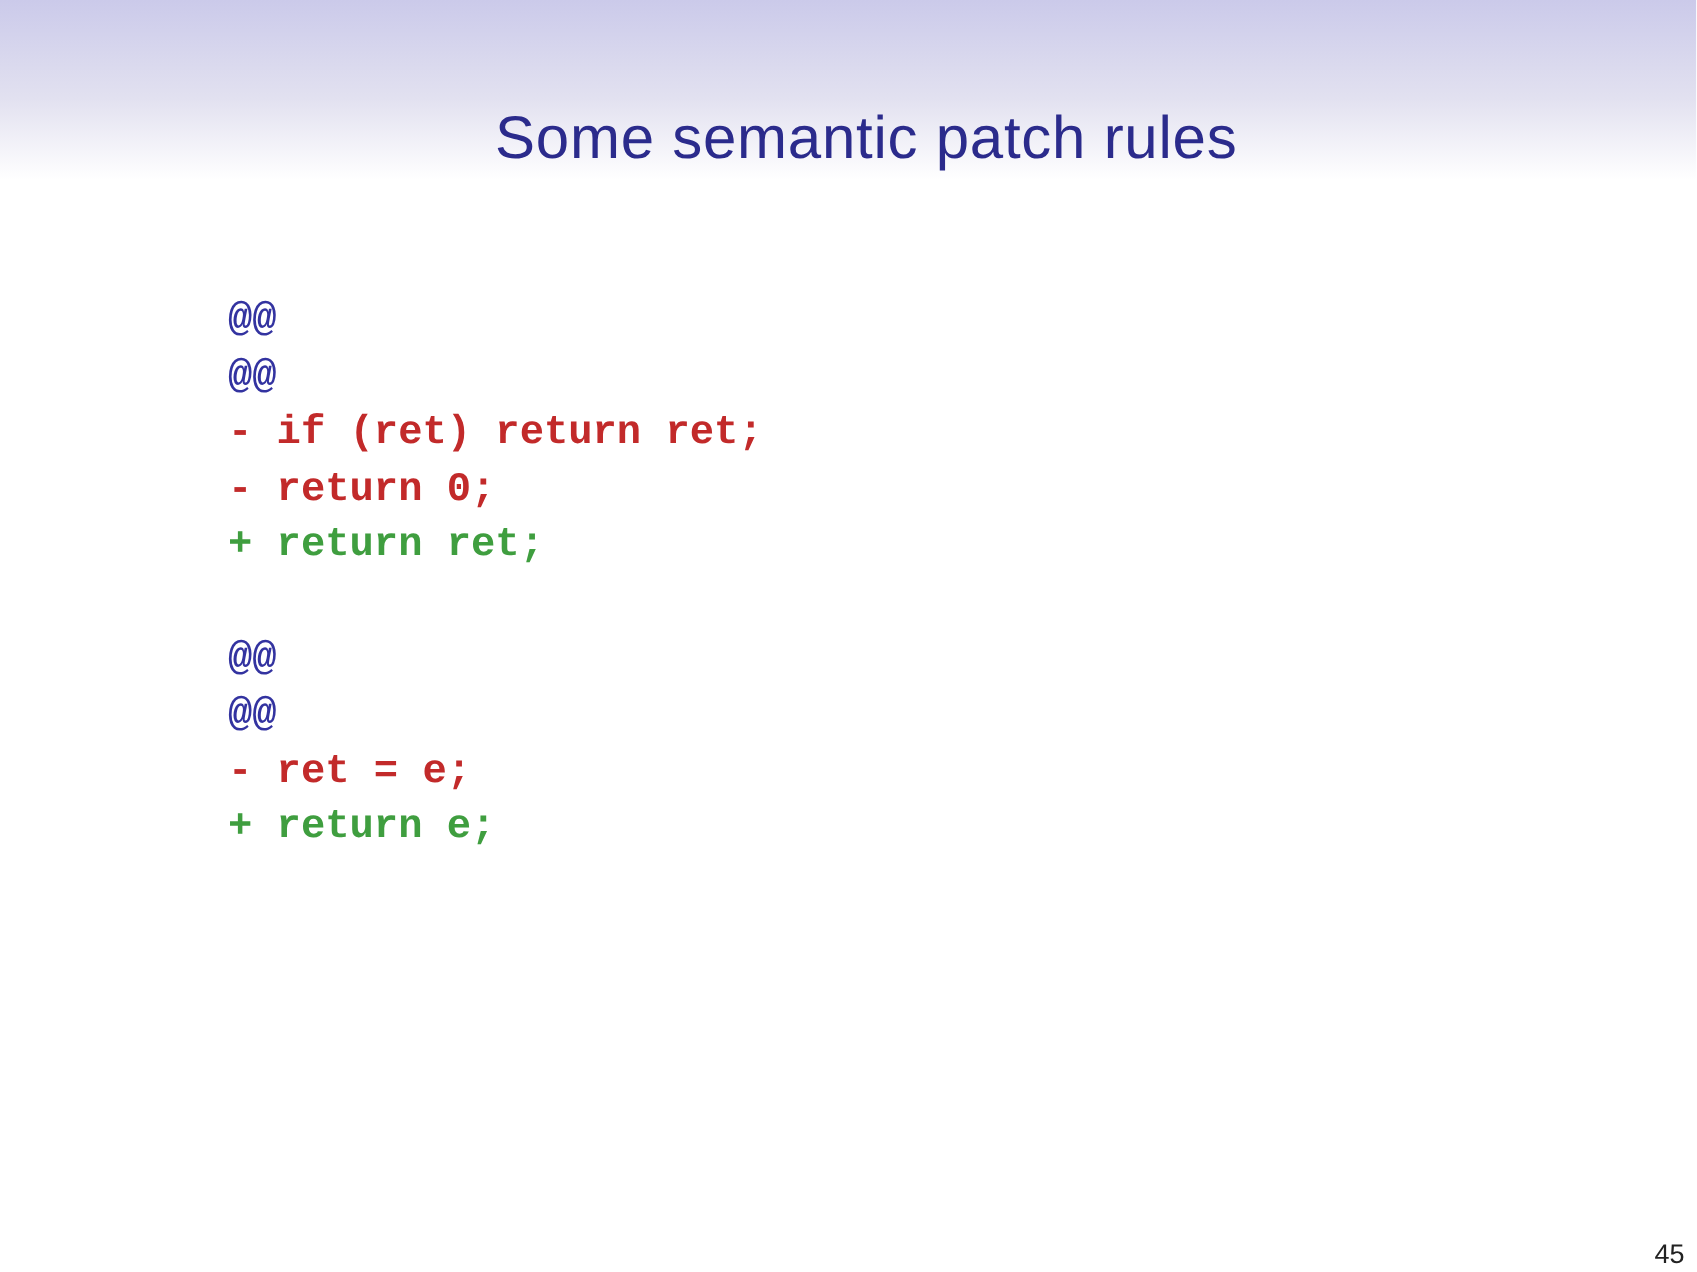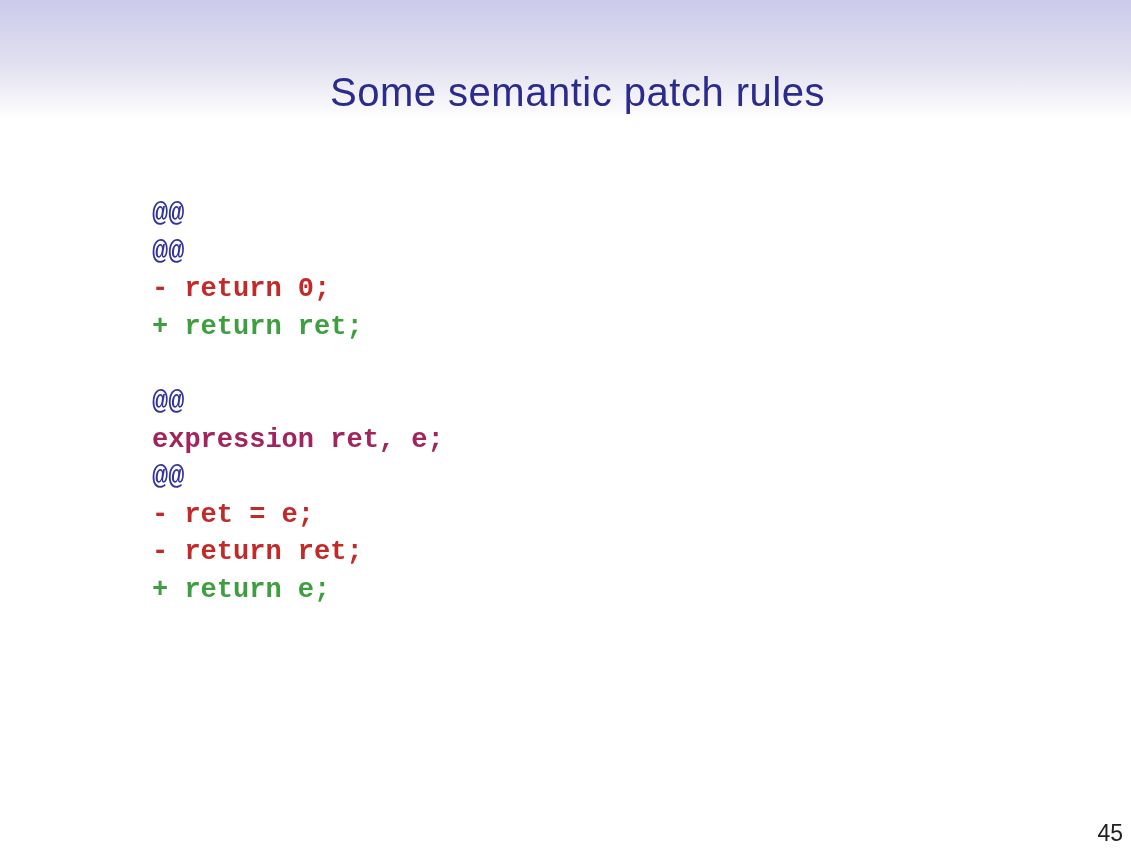--- a/index.html
+++ b/index.html
@@ -56,41 +56,40 @@
   }
   pre.code .at    { color: var(--c-at); }
   pre.code .decl  { color: var(--c-decl); }
   pre.code .minus { color: var(--c-minus); }
   pre.code .plus  { color: var(--c-plus); margin-top: 48px; }
   .page-number {
     position: absolute;
     right: 8px;
     bottom: 1px;
     font-family: "Liberation Sans", sans-serif;
-    font-size: 23px;
+    font-size: 18px;
     color: var(--c-page);
   }
 </style>
 </head>
 <body>
 
 <div class="slide">
 
   <div class="header">
     <h1 class="title">Some semantic patch rules</h1>
   </div>
 
   <div class="code-area">
       <pre class="code"><span class="at">@@
 </span><span class="at">@@
+</span><span class="minus">- if (ret) return ret;
 </span><span class="minus">- return 0;
 </span><span class="plus">+ return ret;</span></pre>
       <pre class="code"><span class="at">@@
-</span><span class="decl">expression ret, e;
 </span><span class="at">@@
 </span><span class="minus">- ret = e;
-</span><span class="minus">- return ret;
 </span><span class="plus">+ return e;</span></pre>
     </div>
 
   <div class="page-number">45</div>
 
 </div>
 
 </body></html>

